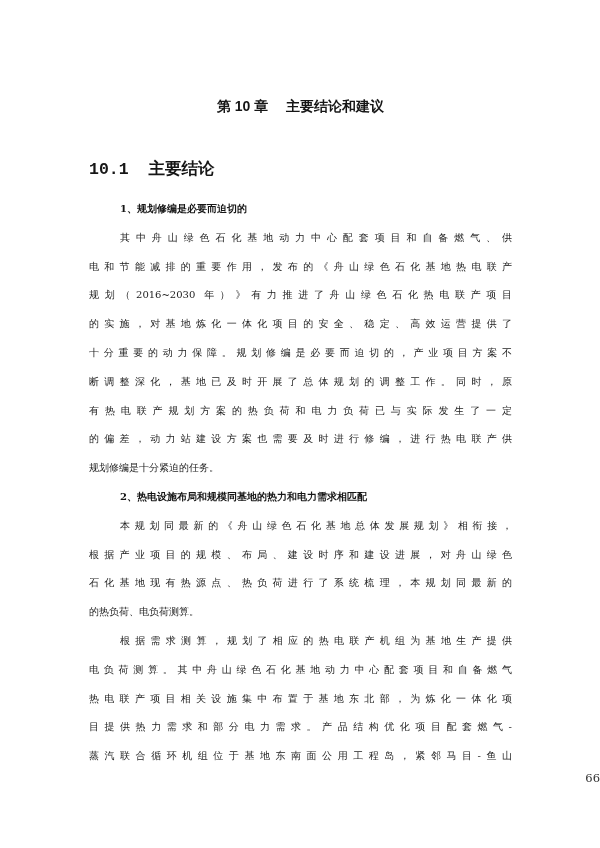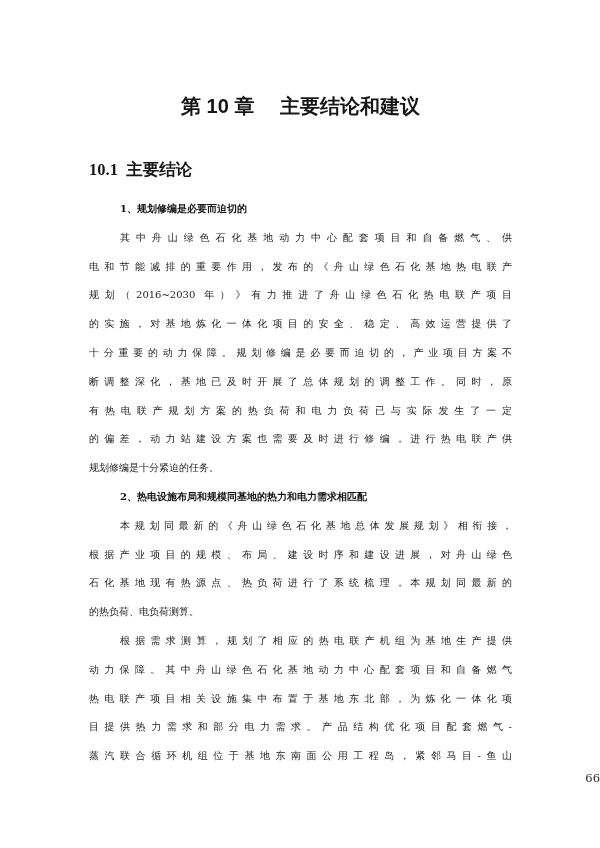--- a/index.html
+++ b/index.html
@@ -18,29 +18,29 @@
   }
   .content {
     position: absolute;
     left: 89px;
     top: 93px;
     width: 423px;
   }
   .chapter-title {
     font-family: "Liberation Sans", "DejaVu Sans", sans-serif;
     font-weight: 700;
-    font-size: 20px;
+    font-size: 14px;
     line-height: 26px;
     text-align: center;
     white-space: pre-wrap;
     color: #161616;
   }
   .section-heading {
     margin-top: 40px;
-    font-family: Liberation Serif, serif;
+    font-family: Liberation Mono, monospace;
     font-weight: 600;
     font-size: 16.5px;
     line-height: 22px;
     white-space: pre-wrap;
     color: #161616;
   }
   .body-block {
     margin-top: 14px;
     font-size: 10px;
   }
@@ -106,21 +106,21 @@
 
       <div>
         <div class="line indent">本规划同最新的《舟山绿色石化基地总体发展规划》相衔接，</div>
         <div class="line">根据产业项目的规模、布局、建设时序和建设进展，对舟山绿色</div>
         <div class="line">石化基地现有热源点、热负荷进行了系统梳理，本规划同最新的</div>
         <div class="line end">的热负荷、电负荷测算。</div>
       </div>
 
       <div>
         <div class="line indent">根据需求测算，规划了相应的热电联产机组为基地生产提供</div>
-        <div class="line">动力保障。其中舟山绿色石化基地动力中心配套项目和自备燃气</div>
+        <div class="line">电负荷测算。其中舟山绿色石化基地动力中心配套项目和自备燃气</div>
         <div class="line">热电联产项目相关设施集中布置于基地东北部，为炼化一体化项</div>
         <div class="line">目提供热力需求和部分电力需求。产品结构优化项目配套燃气-</div>
         <div class="line">蒸汽联合循环机组位于基地东南面公用工程岛，紧邻马目-鱼山</div>
       </div>
 
     </div>
   </div>
 
   <div class="page-number">66</div>
 </div>

